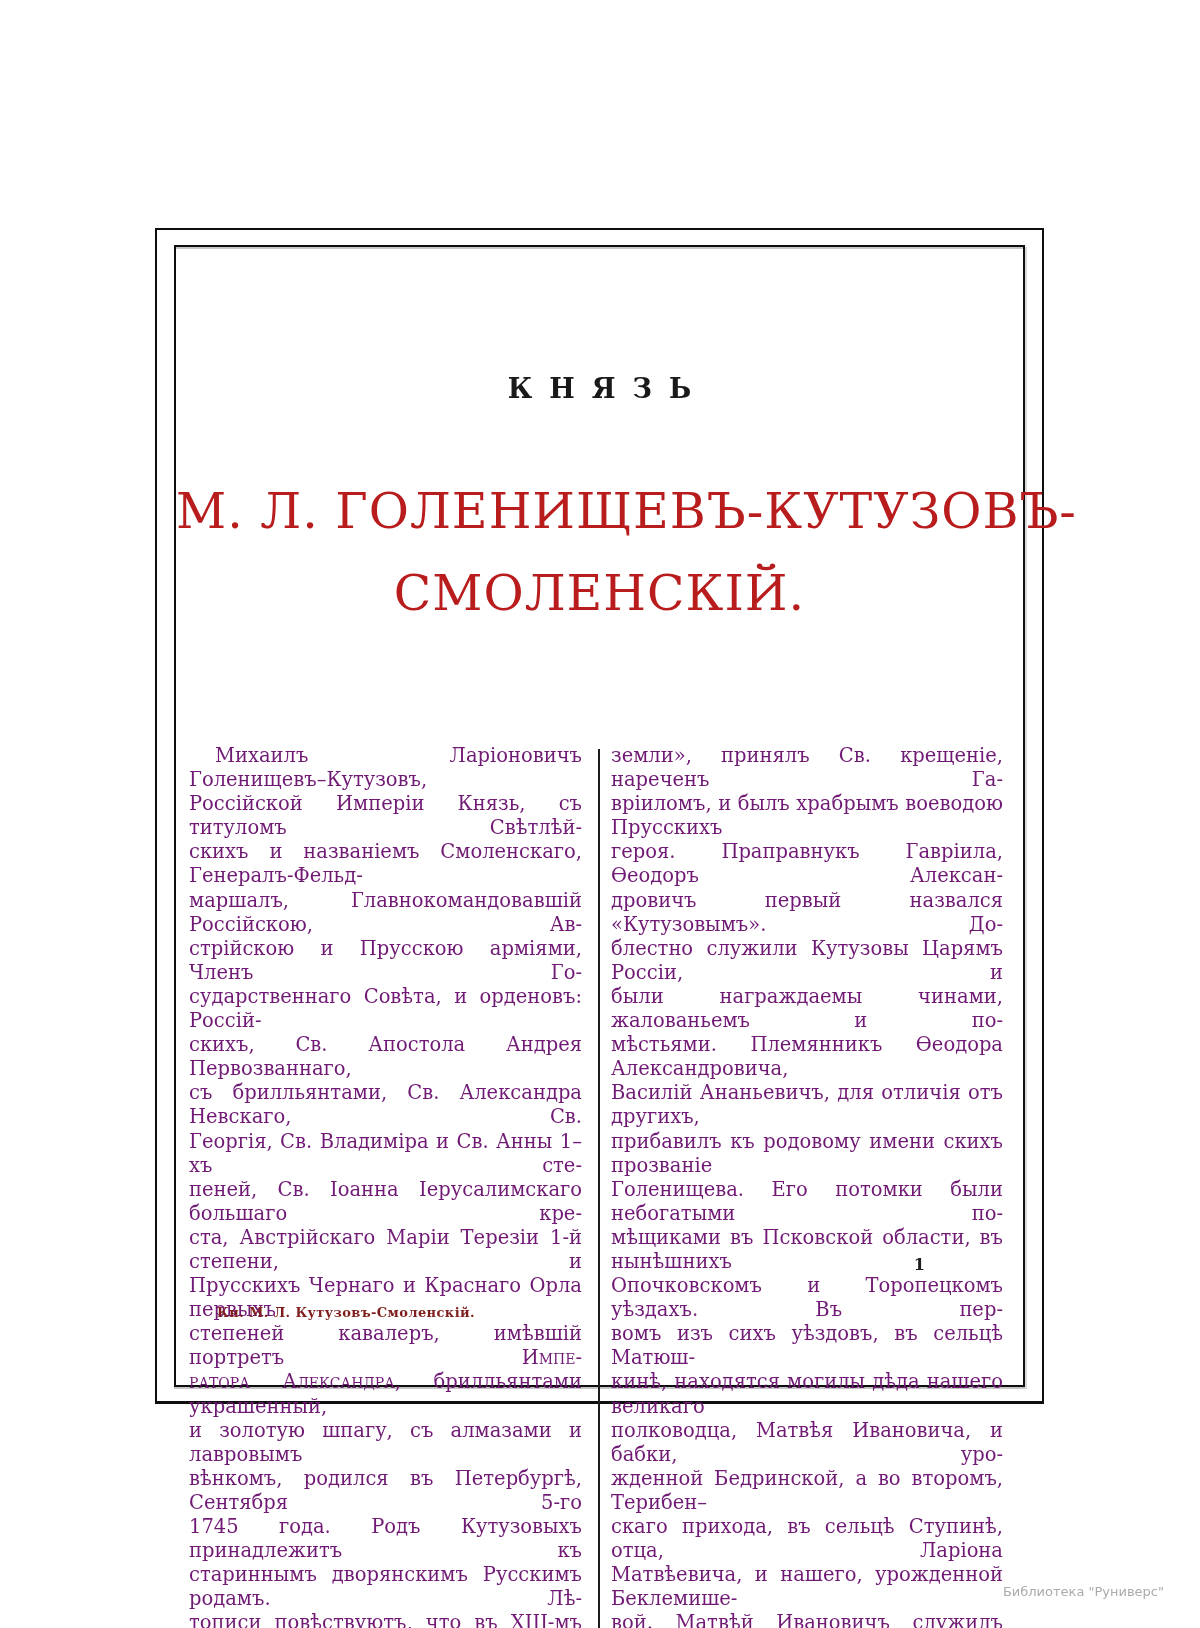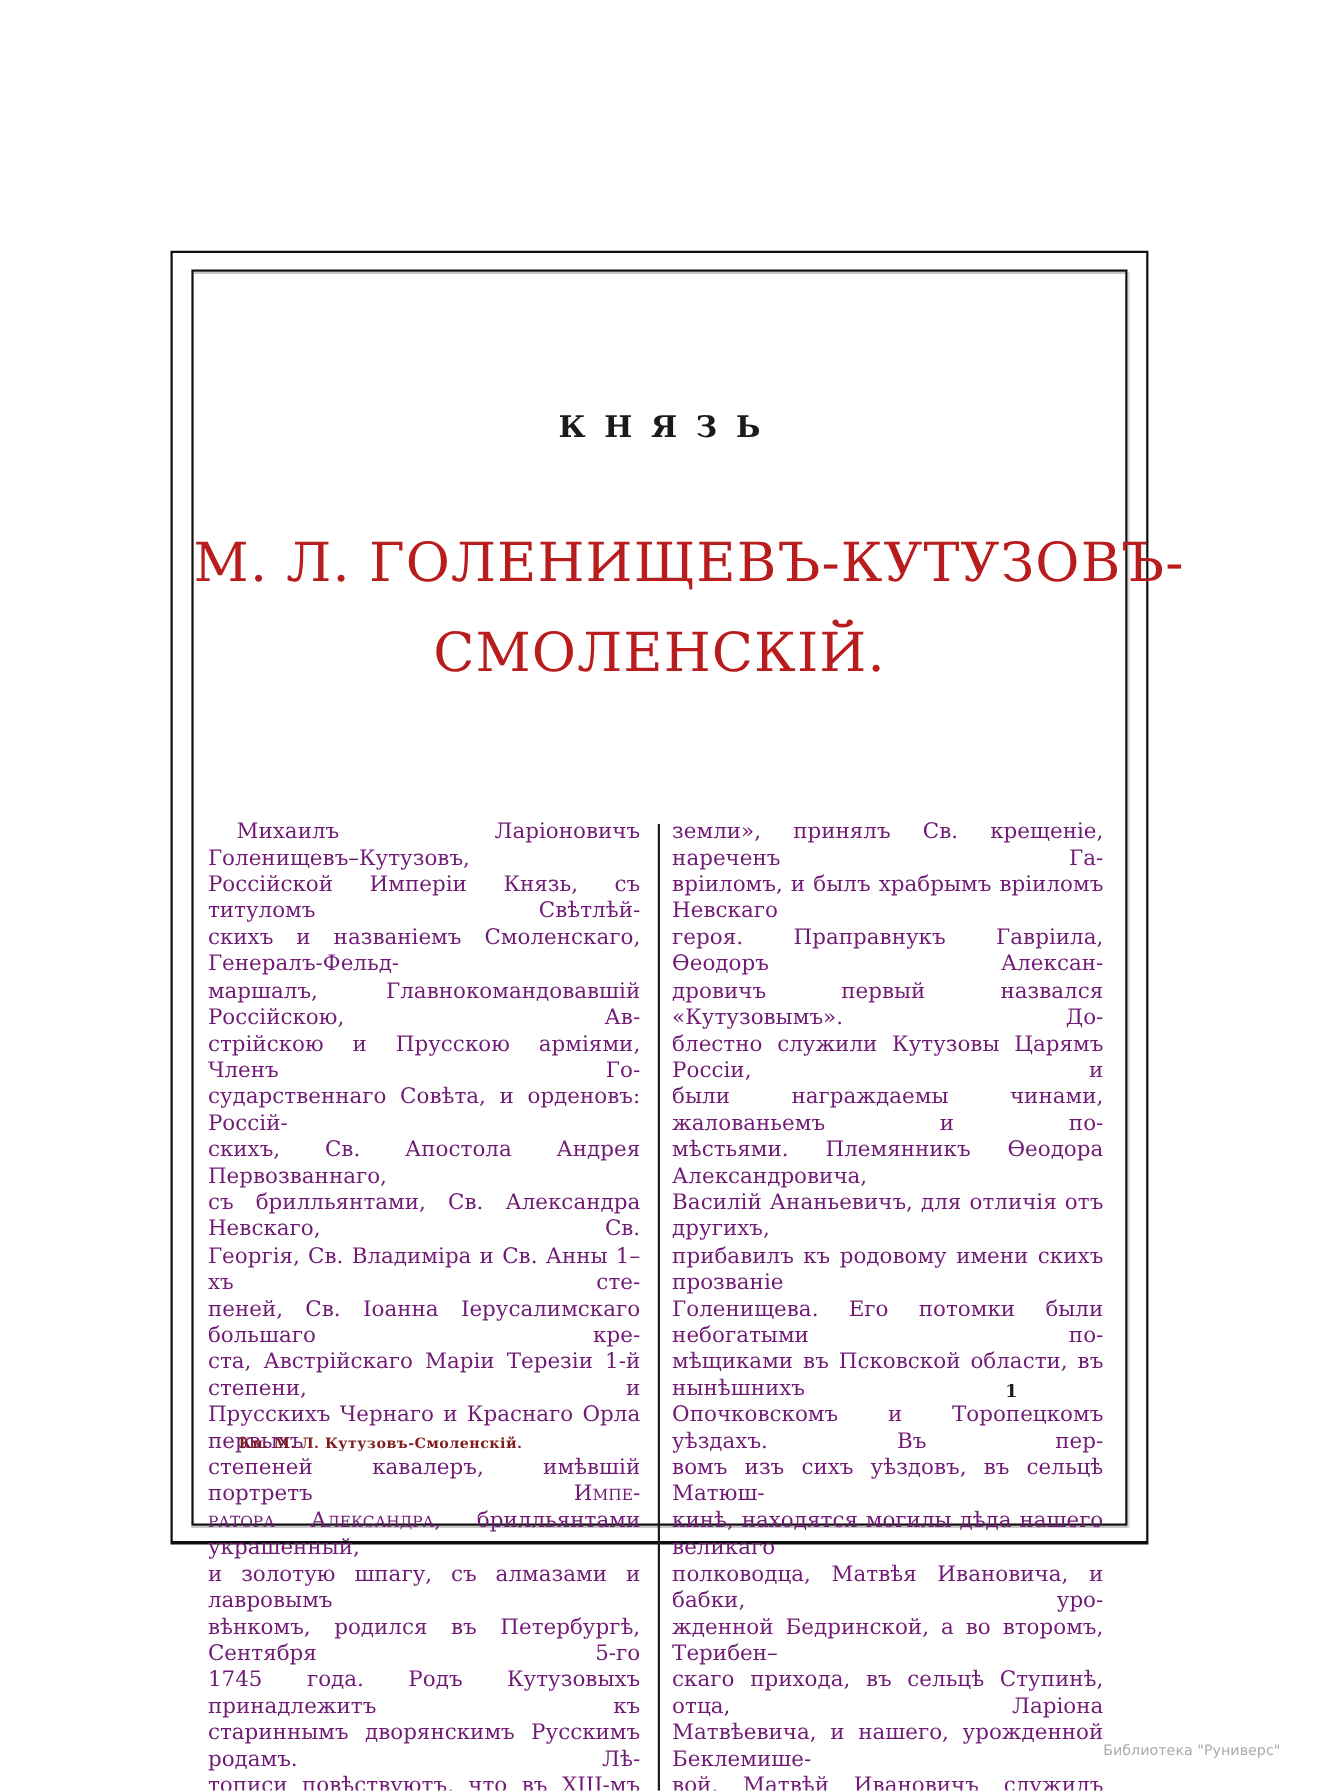--- a/index.html
+++ b/index.html
@@ -142,21 +142,21 @@
           <div class="line"><span class="sc">ратора Александра</span><span>, брилльянтами украшенный,</span></div>
           <div class="line">и золотую шпагу, съ алмазами и лавровымъ</div>
           <div class="line">вѣнкомъ, родился въ Петербургѣ, Сентября 5-го</div>
           <div class="line">1745 года. Родъ Кутузовыхъ принадлежитъ къ</div>
           <div class="line">стариннымъ дворянскимъ Русскимъ родамъ. Лѣ-</div>
           <div class="line">тописи повѣствуютъ, что въ XIII-мъ вѣкѣ, къ</div>
         </div>
       <div class="col-divider"></div>
       <div class="col col-right col-right-lines">
           <div class="line">земли», принялъ Св. крещеніе, нареченъ Га-</div>
-          <div class="line">вріиломъ, и былъ храбрымъ вріиломъ Невскаго</div>
+          <div class="line">вріиломъ, и былъ храбрымъ воеводою Прусскихъ</div>
           <div class="line">героя. Праправнукъ Гавріила, Ѳеодоръ Алексан-</div>
           <div class="line">дровичъ первый назвался «Кутузовымъ». До-</div>
           <div class="line">блестно служили Кутузовы Царямъ Россіи, и</div>
           <div class="line">были награждаемы чинами, жалованьемъ и по-</div>
           <div class="line">мѣстьями. Племянникъ Ѳеодора Александровича,</div>
           <div class="line">Василій Ананьевичъ, для отличія отъ другихъ,</div>
           <div class="line">прибавилъ къ родовому имени скихъ прозваніе</div>
           <div class="line">Голенищева. Его потомки были небогатыми по-</div>
           <div class="line">мѣщиками въ Псковской области, въ нынѣшнихъ</div>
           <div class="line">Опочковскомъ и Торопецкомъ уѣздахъ. Въ пер-</div>

